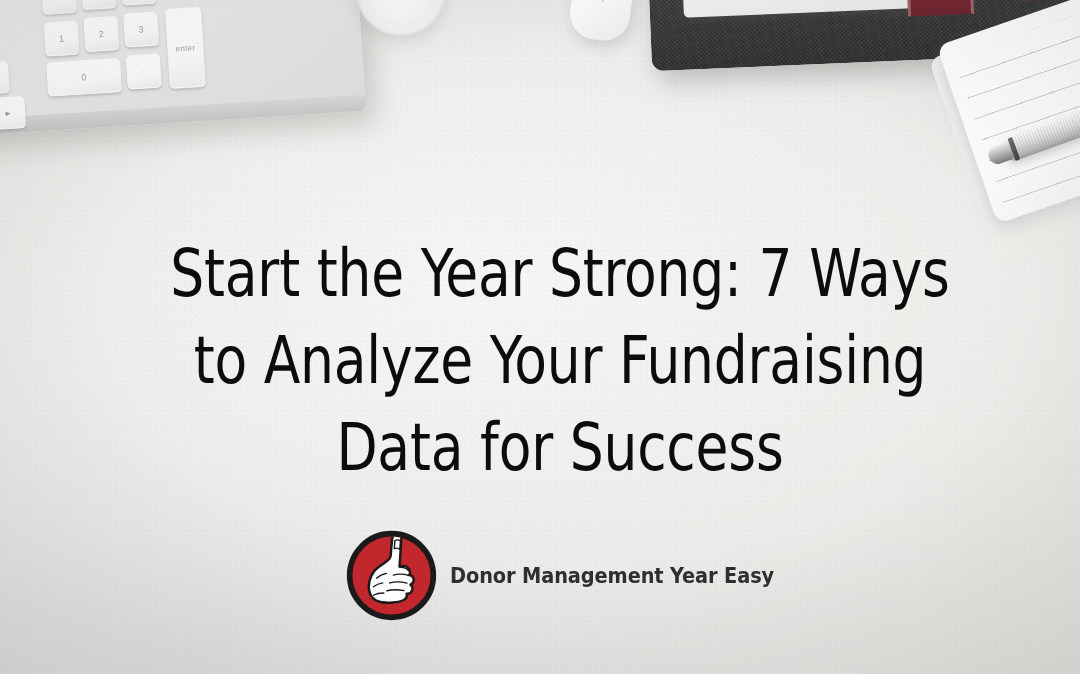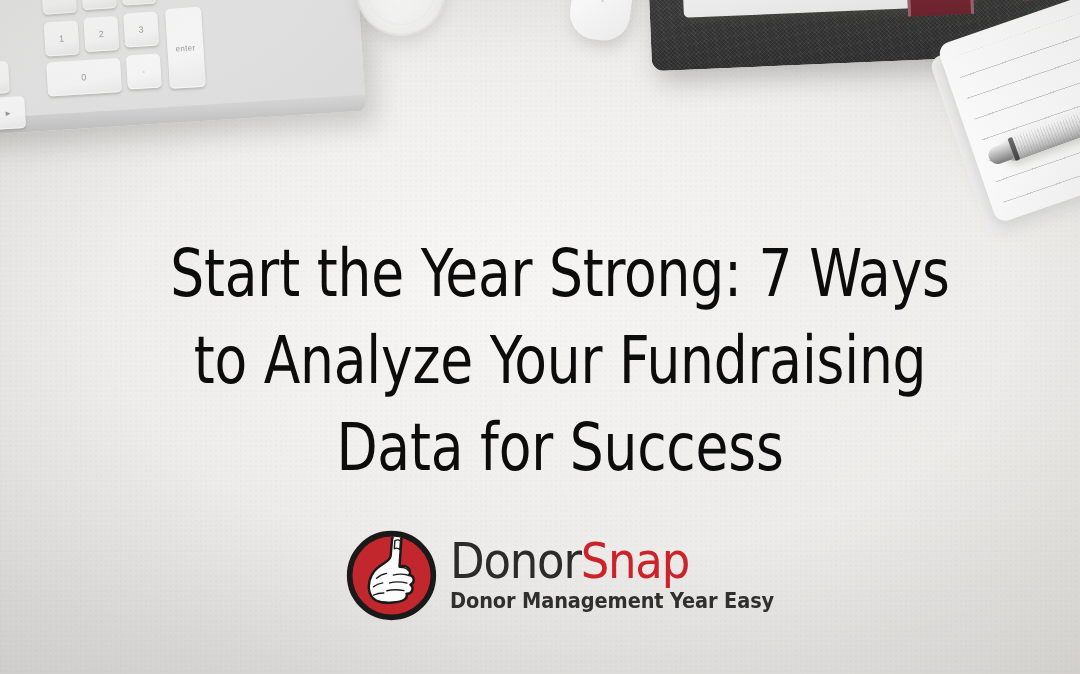--- a/index.html
+++ b/index.html
@@ -406,20 +406,17 @@
           <path d="M34.0 53.0 C36.8 50.3 40.4 48.5 44.6 47.8" fill="none" stroke="#1a1a1a" stroke-width="1.4" stroke-linecap="round"></path>
           <path d="M30.6 62.2 C33.4 60.0 36.8 58.6 40.6 58.0" fill="none" stroke="#1a1a1a" stroke-width="1.4" stroke-linecap="round"></path>
           <path d="M30.4 71.2 C33.6 69.6 37.6 68.8 41.8 68.8" fill="none" stroke="#1a1a1a" stroke-width="1.4" stroke-linecap="round"></path>
           <path d="M36.0 77.6 C42.0 79.0 49.6 79.2 56.6 78.0" fill="none" stroke="#1a1a1a" stroke-width="1.4" stroke-linecap="round"></path>
 
           <path d="M53.6 12.5 C55.8 11.4 58.2 11.6 59.6 13.0 L58.9 22.0 C57.2 20.6 54.9 20.2 53.0 21.2 Z" fill="#fdfdfd" stroke="#1a1a1a" stroke-width="1.5" stroke-linejoin="round"></path>
         </g>
       </svg>
     </div>
     <div class="logo-text">
-      <div class="logo-wordmark">
-        <span class="word-donor">Donor</span><span class="word-snap">Snap</span>
-      </div>
       <div class="logo-tagline">Donor Management Year Easy</div>
     </div>
   </div>
 
 </div>
 
 </body></html>

